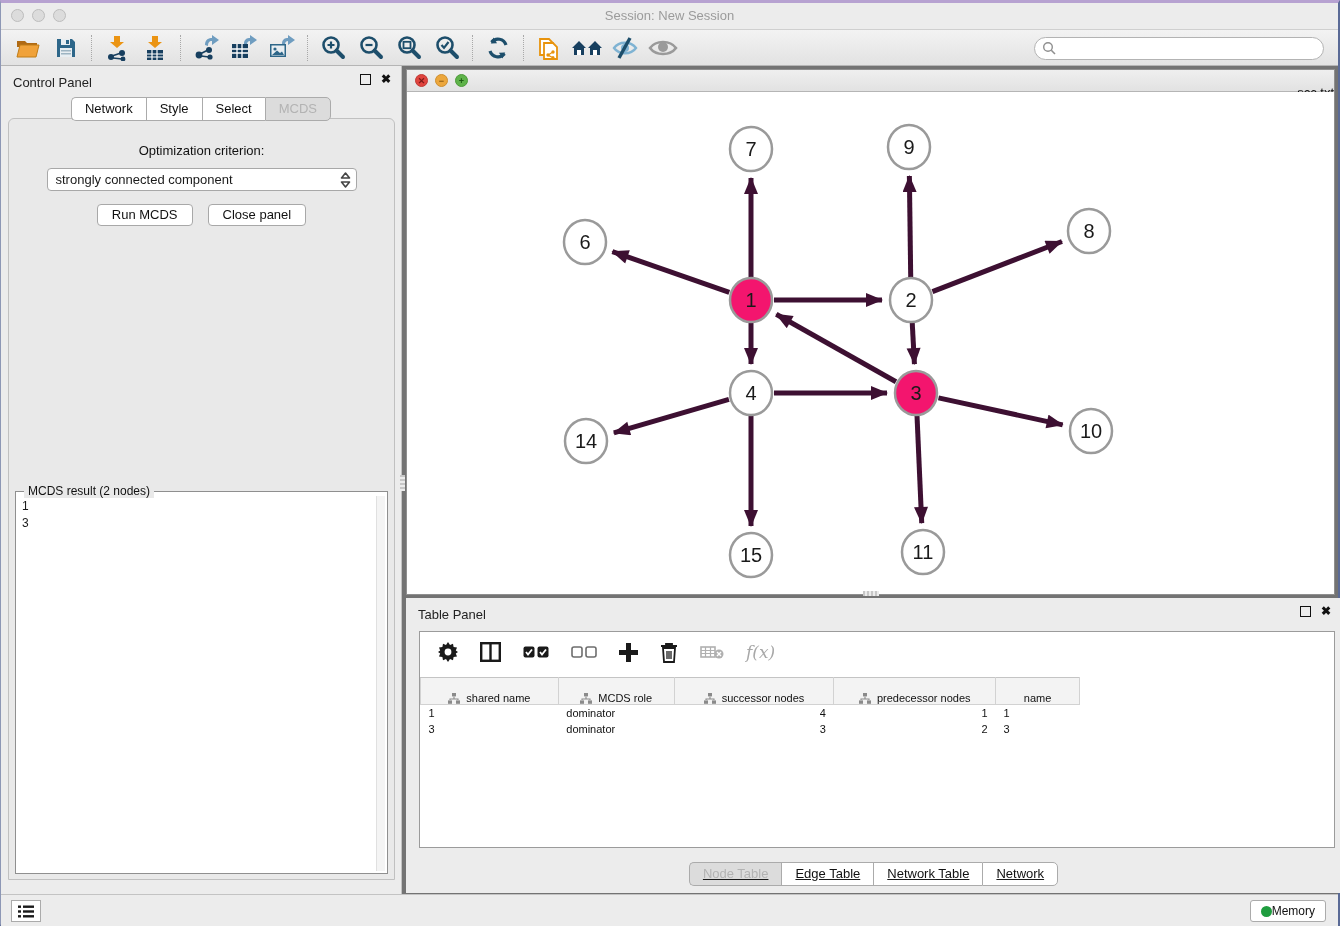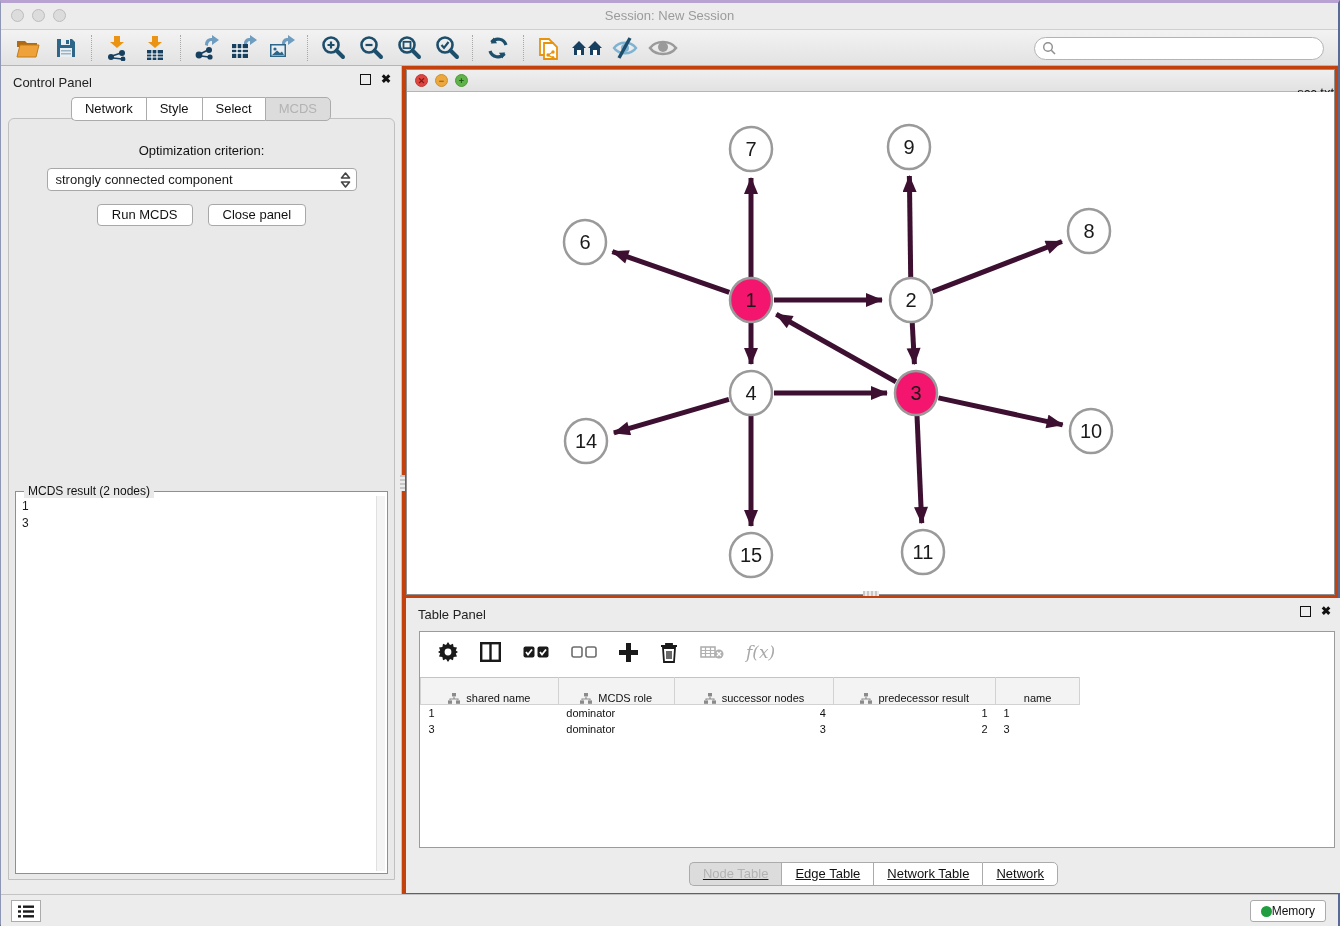--- a/index.html
+++ b/index.html
@@ -1,18 +1,18 @@
 <!DOCTYPE html>
 <html><head>
 <meta charset="utf-8">
 <style>
   * { margin:0; padding:0; box-sizing:border-box; }
   html,body { width:1340px; height:926px; }
   body { font-family:"Liberation Sans", sans-serif; font-size:12px; color:#1a1a1a; background:#ececec; overflow:hidden; }
-  #app { position:relative; width:1340px; height:926px; background:#c2410c;
+  #app { position:relative; width:1340px; height:926px; background:#737373;
          border-top:3px solid #b7a2d1; border-left:1px solid #8d97b5; border-right:2px solid #5a6a96; border-bottom:2px solid #5a6a96;padding-left:30px; }
 
   
   .titlebar { position:absolute; left:0; top:0; width:100%; height:26px; background:#ececec; }
   .tl-group { position:absolute; left:10px; top:6px; display:flex; gap:8px; }
   .tl { width:13px; height:13px; border-radius:50%; background:#dcdcdc; border:1px solid #bdbdbd; }
   .app-title { position:absolute; left:0; top:5px; width:100%; text-align:center; color:#9b9b9b; font-size:13px; }
 
   
   .toolbar { position:absolute; left:0; top:26px; width:100%; height:37px; background:linear-gradient(#f3f3f3,#e2e2e2); border-top:1px solid #cfcfcf; border-bottom:1px solid #b5b5b5; display:flex; align-items:center; padding-left:8px; }
@@ -487,21 +487,21 @@
                 </span>
               </th>
             <th style="width:162px">
                 <span class="th-inner">
                   <svg width="12" height="11" viewBox="0 0 12 11">
                     <rect x="4" y="0" width="4" height="3.4" fill="#8a8a8a"></rect>
                     <path d="M6 3.4 V6 M2 7 V6 H10 V7" stroke="#8a8a8a" stroke-width="1.1" fill="none"></path>
                     <rect x="0" y="7.4" width="4" height="3.4" fill="#8a8a8a"></rect>
                     <rect x="8" y="7.4" width="4" height="3.4" fill="#8a8a8a"></rect>
                   </svg>
-                  <span>predecessor result</span>
+                  <span>predecessor nodes</span>
                 </span>
               </th>
             <th style="width:84px">
                 <span class="th-inner">
                   <span>name</span>
                 </span>
               </th>
           </tr>
         </thead>
         <tbody id="node-table-body">

